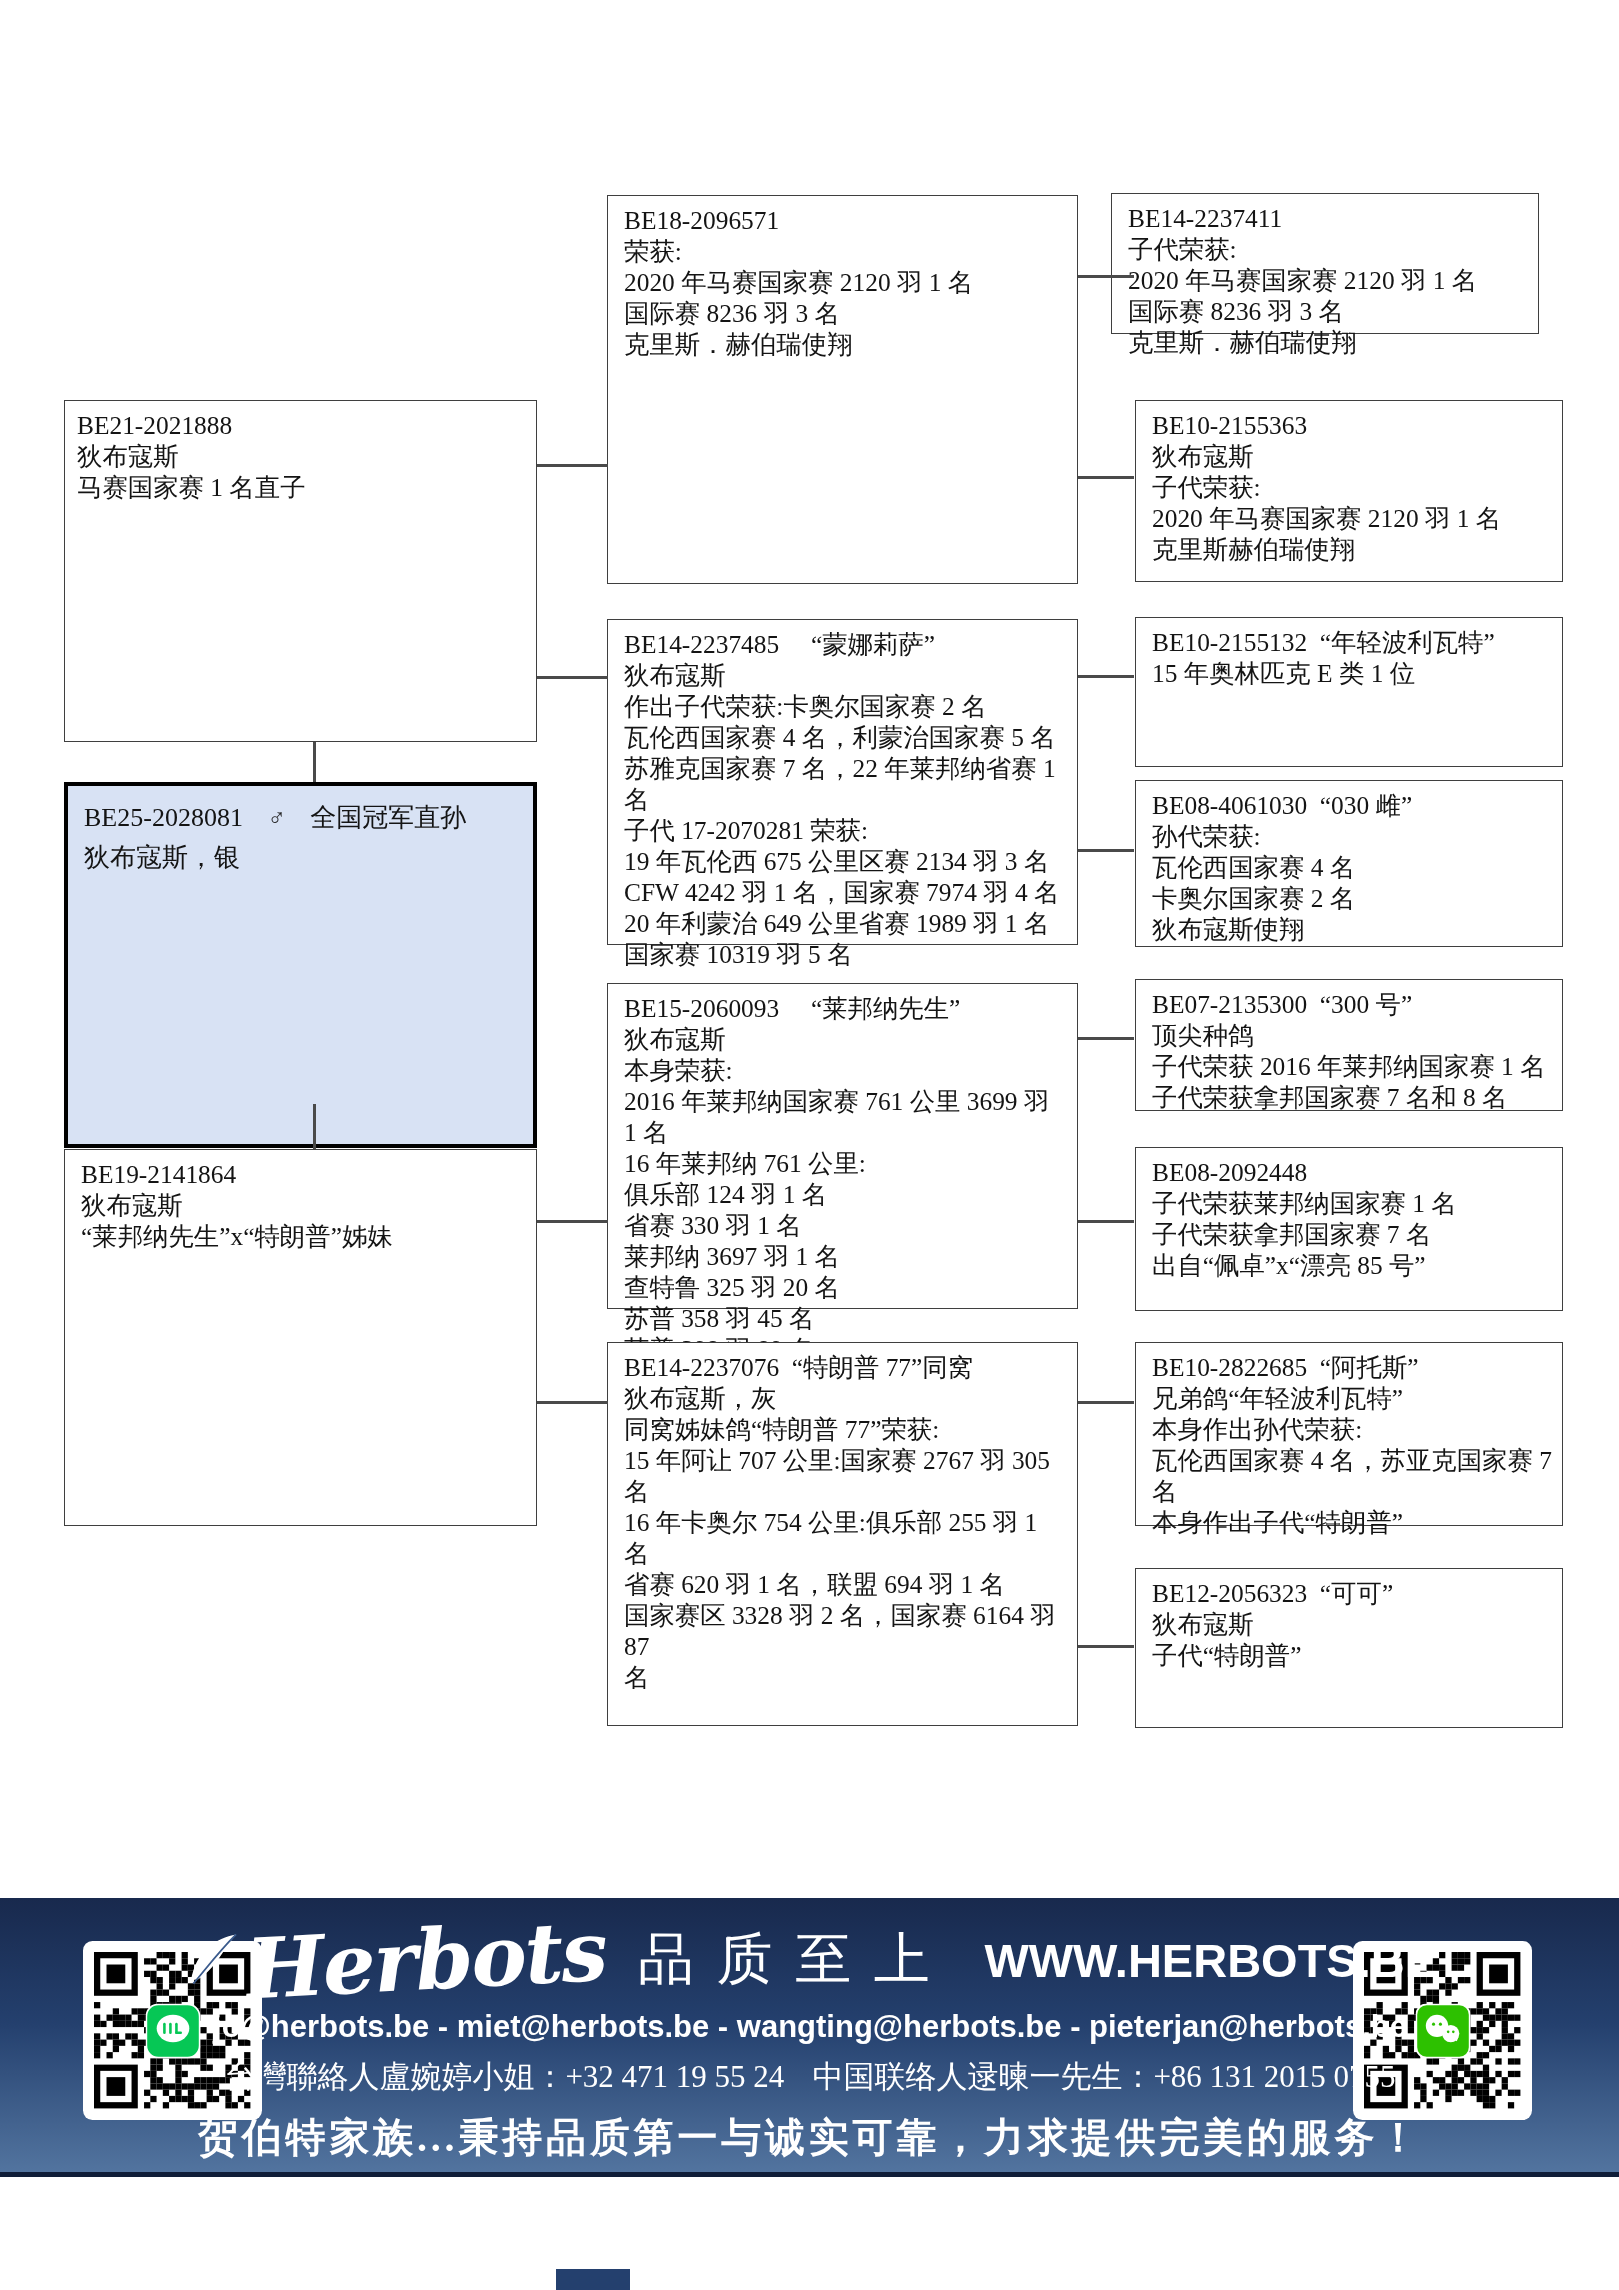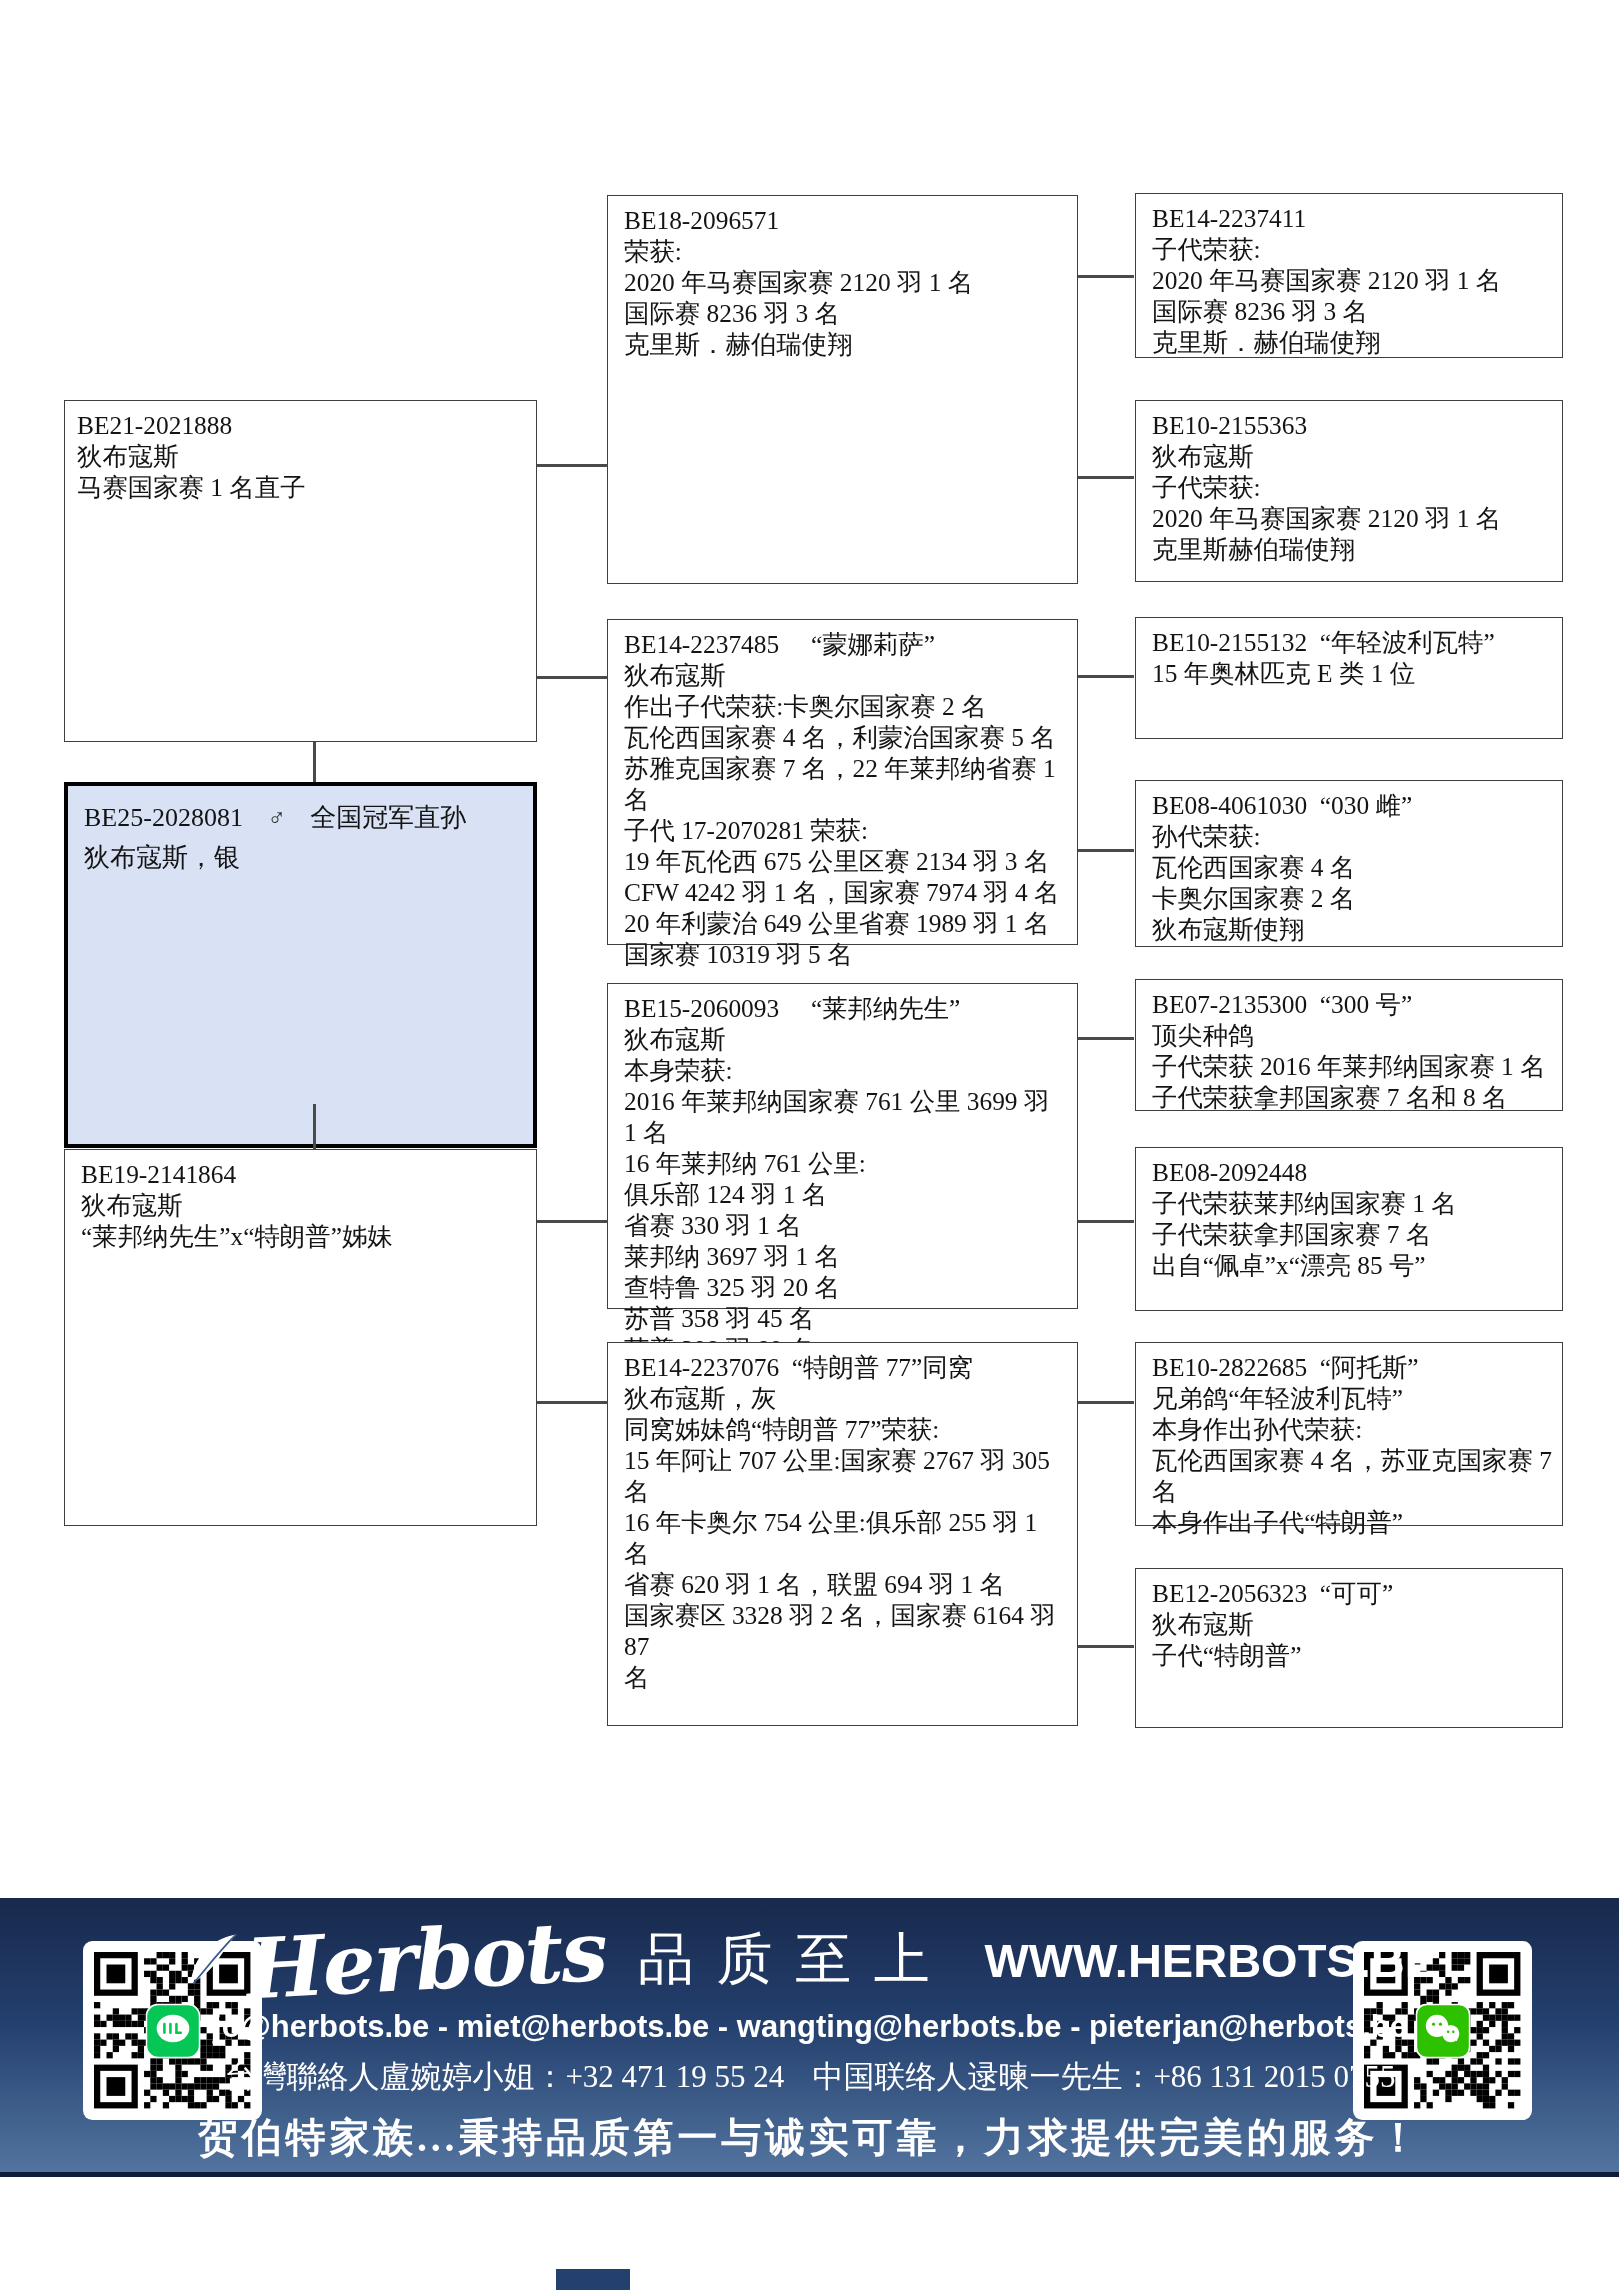--- a/index.html
+++ b/index.html
@@ -140,41 +140,41 @@
         <div class="ln">狄布寇斯，灰</div>
         <div class="ln">同窝姊妹鸽“特朗普 77”荣获:</div>
         <div class="ln">15 年阿让 707 公里:国家赛 2767 羽 305 名</div>
         <div class="ln">16 年卡奥尔 754 公里:俱乐部 255 羽 1 名</div>
         <div class="ln">省赛 620 羽 1 名，联盟 694 羽 1 名</div>
         <div class="ln">国家赛区 3328 羽 2 名，国家赛 6164 羽 87</div>
         <div class="ln">名</div>
       </div>
   </div>
 
-  <div class="pbox" style="left:1135px;top:193px;width:428px;height:165px;">
+  <div class="pbox" style="left:1111px;top:193px;width:428px;height:141px;">
     <div>
         <div class="ln">BE14-2237411</div>
         <div class="ln">子代荣获:</div>
         <div class="ln">2020 年马赛国家赛 2120 羽 1 名</div>
         <div class="ln">国际赛 8236 羽 3 名</div>
         <div class="ln">克里斯．赫伯瑞使翔</div>
       </div>
   </div>
 
   <div class="pbox" style="left:1135px;top:400px;width:428px;height:182px;">
     <div>
         <div class="ln">BE10-2155363</div>
         <div class="ln">狄布寇斯</div>
         <div class="ln">子代荣获:</div>
         <div class="ln">2020 年马赛国家赛 2120 羽 1 名</div>
         <div class="ln">克里斯赫伯瑞使翔</div>
       </div>
   </div>
 
-  <div class="pbox" style="left:1135px;top:617px;width:428px;height:122px;">
+  <div class="pbox" style="left:1135px;top:617px;width:428px;height:150px;">
     <div>
         <div class="ln">BE10-2155132  “年轻波利瓦特”</div>
         <div class="ln">15 年奥林匹克 E 类 1 位</div>
       </div>
   </div>
 
   <div class="pbox" style="left:1135px;top:780px;width:428px;height:167px;">
     <div>
         <div class="ln">BE08-4061030  “030 雌”</div>
         <div class="ln">孙代荣获:</div>

